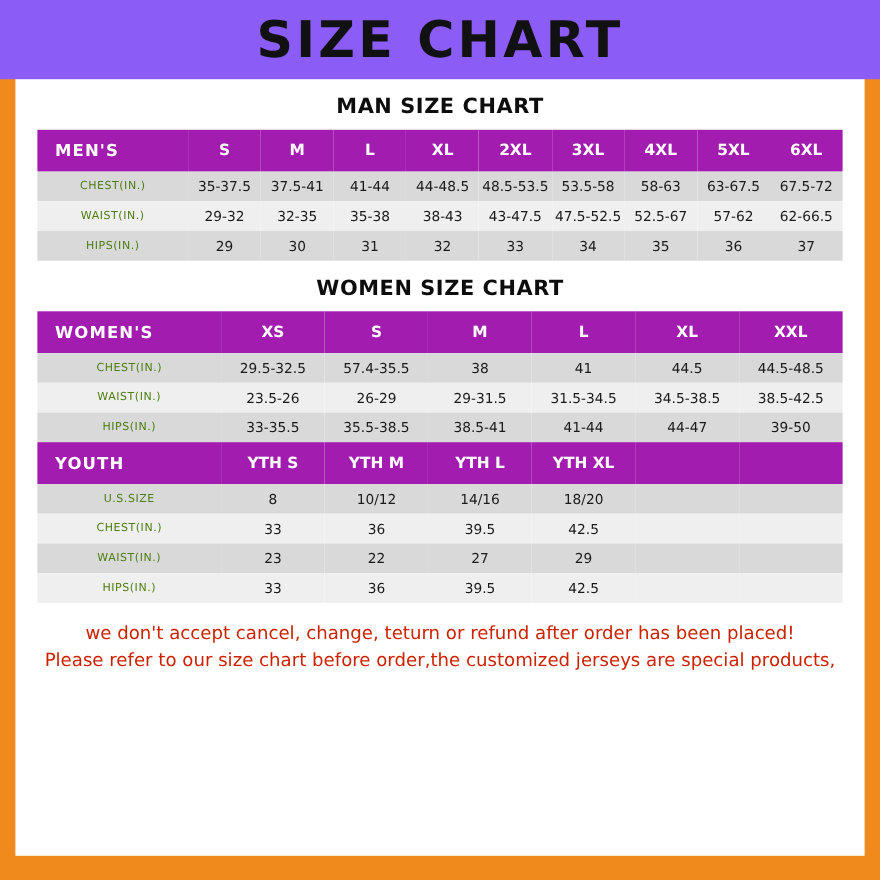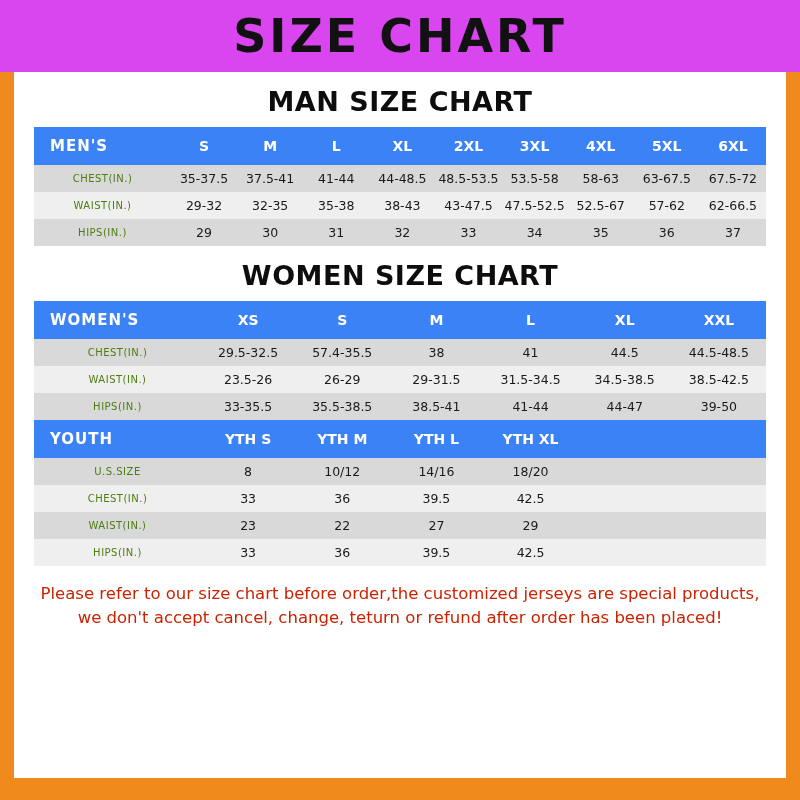--- a/index.html
+++ b/index.html
@@ -16,60 +16,60 @@
   .page {
     position: relative;
     width: 800px;
     height: 800px;
     background: #ffffff;
     box-sizing: border-box;
     border-left: 14px solid #f08a1c;
     border-right: 14px solid #f08a1c;
   }
   .banner {
-    background: #d946ef;
+    background: #8b5cf6;
     height: 72px;
     display: flex;
     align-items: center;
     justify-content: center;
     margin: 0 -14px;
   }
   .banner-title {
     font-family: "DejaVu Sans", sans-serif;
     font-weight: bold;
     font-size: 46px;
     letter-spacing: 3px;
     color: #111111;
   }
   .content {
     padding: 0 20px;
   }
   .section-title {
     text-align: center;
     font-family: "DejaVu Sans", sans-serif;
     font-weight: bold;
-    font-size: 27px;
+    font-size: 19px;
     letter-spacing: 0.5px;
     color: #0d0d0d;
     margin: 14px 0 10px 0;
   }
   table.sizetable {
     width: 100%;
     border-collapse: collapse;
     table-layout: fixed;
   }
   table.sizetable th, table.sizetable td {
     text-align: center;
     font-size: 12.5px;
     color: #1a1a1a;
     padding: 6px 1px;
     font-family: "DejaVu Sans", sans-serif;
   }
   table.sizetable thead th {
-    background: #3b82f6;
+    background: #a21caf;
     color: #ffffff;
     font-size: 14px;
     font-weight: bold;
     padding: 10px 1px;
   }
   table.sizetable thead th.corner {
     text-align: left;
     padding-left: 16px;
     letter-spacing: 1px;
     font-size: 15px;
@@ -263,20 +263,20 @@
           <td>36</td>
           <td>39.5</td>
           <td>42.5</td>
           <td></td>
           <td></td>
         </tr>
       </tbody>
     </table>
 
     <div class="footnote">
+      <div>we don't accept cancel, change, teturn or refund after order has been placed!</div>
       <div>Please refer to our size chart before order,the customized jerseys are special products,</div>
-      <div>we don't accept cancel, change, teturn or refund after order has been placed!</div>
     </div>
 
   </div>
 
   <div class="bottom-bar"></div>
 </div>
 
 </body></html>

